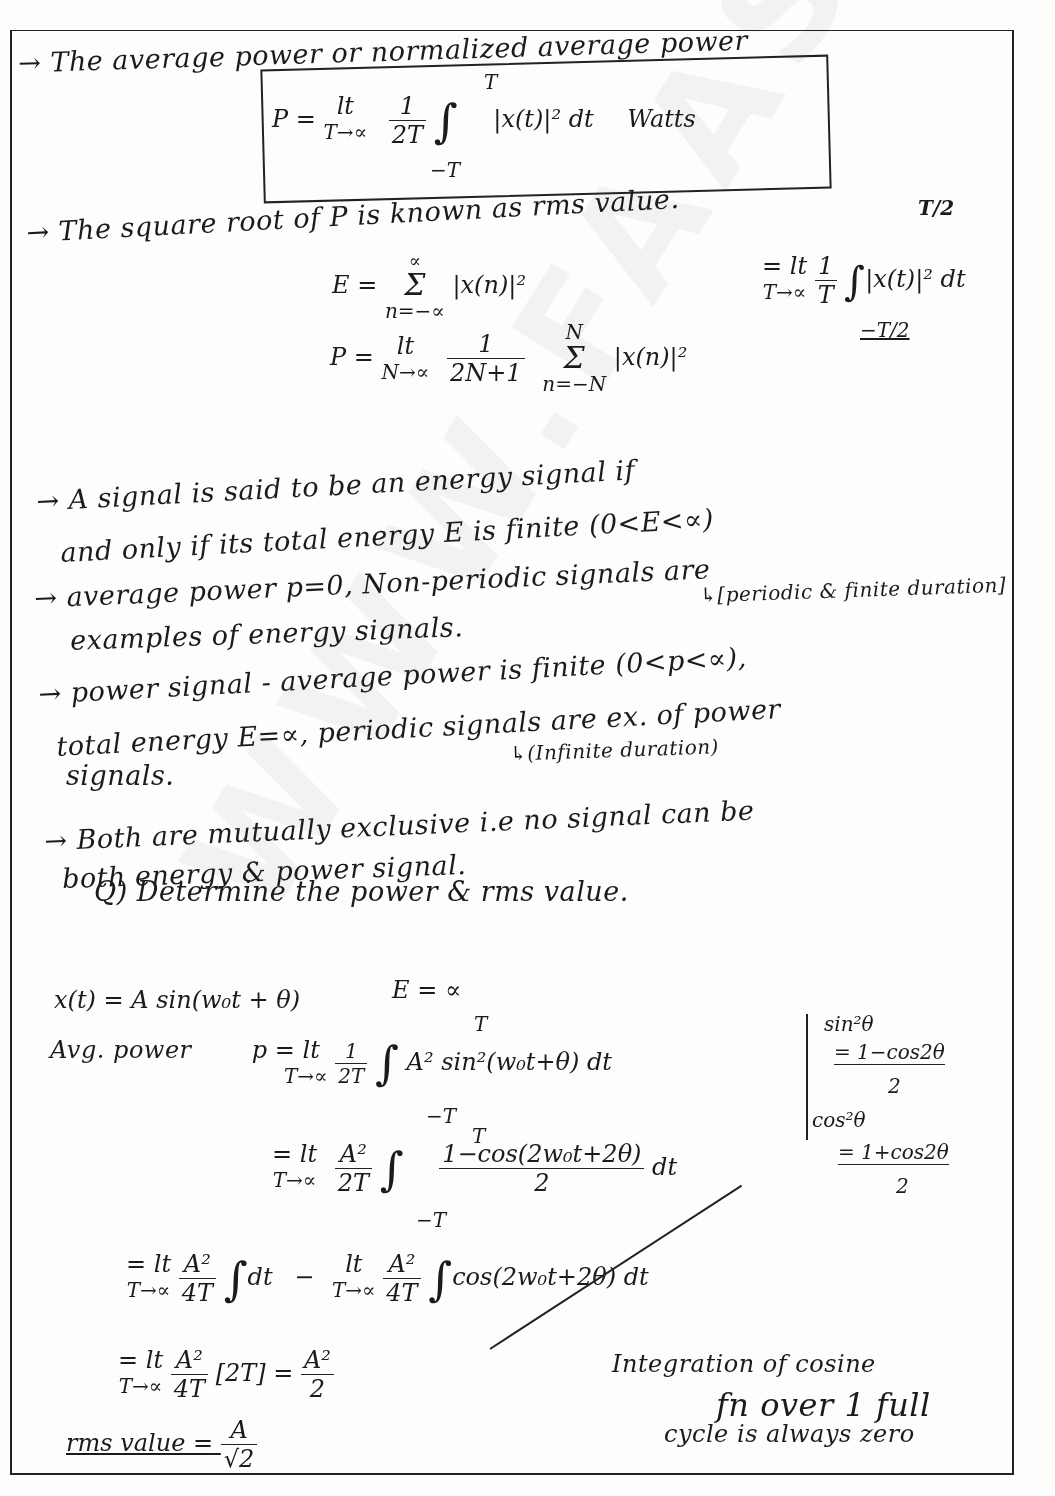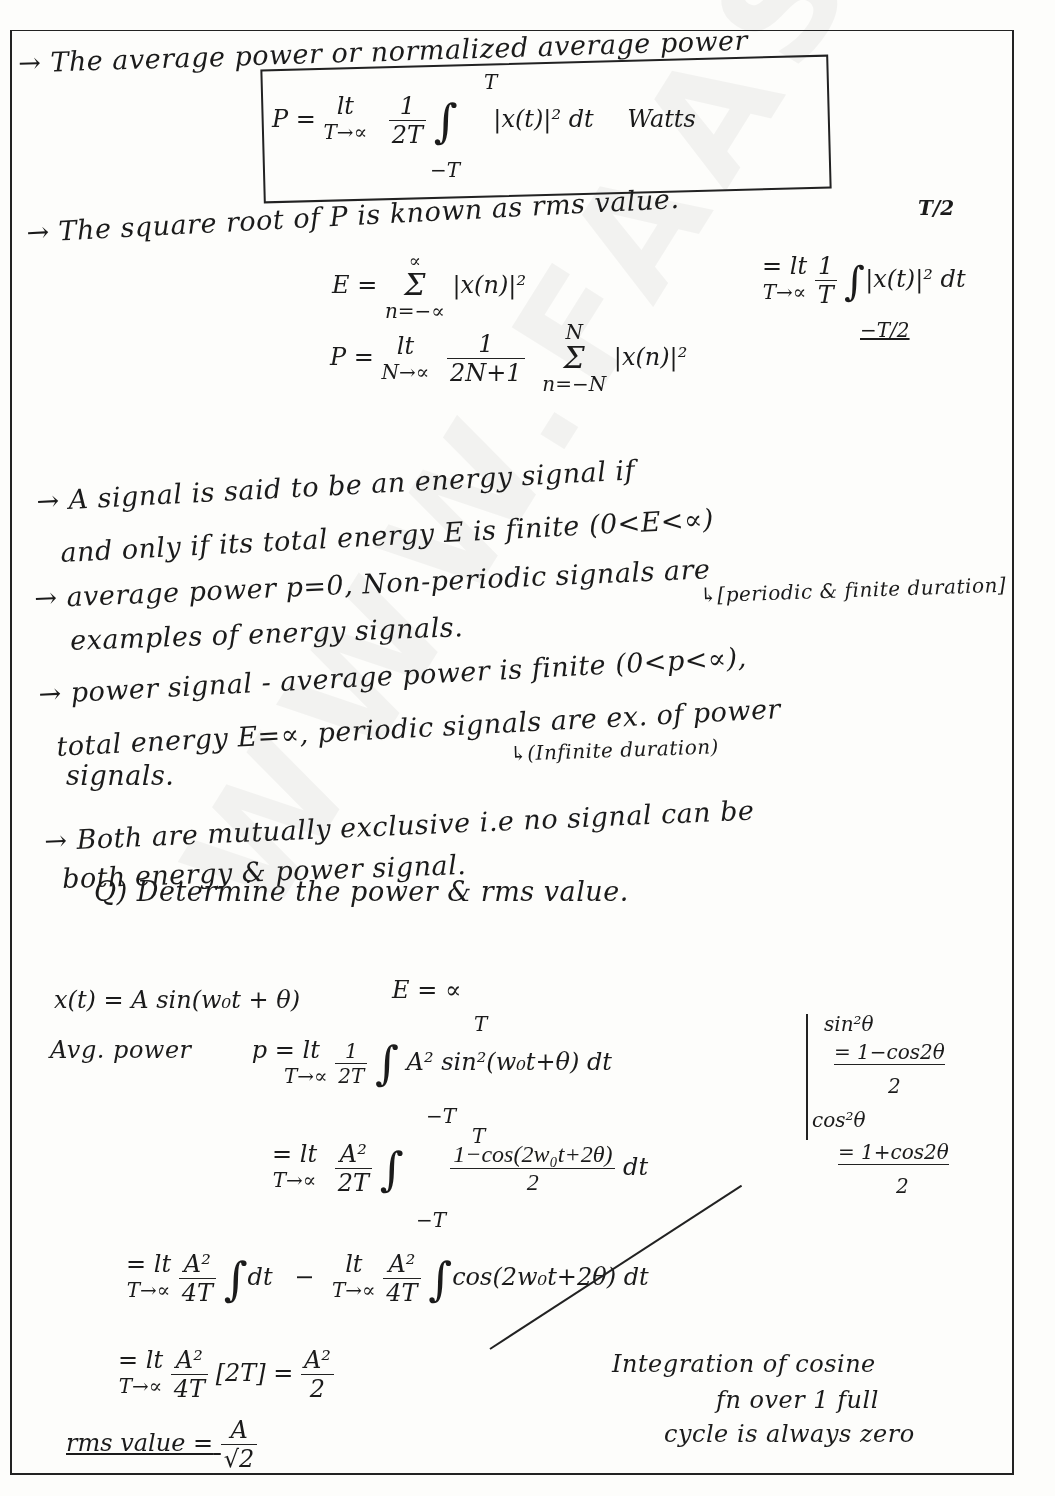--- a/index.html
+++ b/index.html
@@ -116,21 +116,21 @@
 <div class="math sm" style="left:474px;top:1012px;">T</div>
 <div class="math sm" style="left:426px;top:1104px;">−T</div>
 
 <div class="math" style="left:272px;top:1140px;">
   <span style="display:inline-block;text-align:center;vertical-align:top;">
     <span style="display:block">= lt</span>
     <span class="sm" style="display:block">T→∝</span>
   </span>
   <span class="frac" style="margin-left:10px;"><span class="n">A²</span><span class="d">2T</span></span>
   <span style="font-size:46px;vertical-align:middle;">∫</span>
-  <span class="frac" style="margin-left:39px;font-family:Liberation Serif, serif;"><span class="n">1−cos(2w₀t+2θ)</span><span class="d">2</span></span>
+  <span class="frac" style="margin-left:28px;"><span class="n">1−cos(2w₀t+2θ)</span><span class="d">2</span></span>
   <span>dt</span>
 </div>
 <div class="math sm" style="left:472px;top:1124px;">T</div>
 <div class="math sm" style="left:416px;top:1208px;">−T</div>
 
 <div class="vline" style="left:806px;top:1014px;height:126px;"></div>
 <div class="math sm" style="left:824px;top:1012px;">sin²θ</div>
 <div class="math sm" style="left:834px;top:1040px;border-bottom:1.5px solid #222;">= 1−cos2θ</div>
 <div class="math sm" style="left:888px;top:1074px;">2</div>
 <div class="math sm" style="left:812px;top:1108px;">cos²θ</div>
@@ -164,14 +164,14 @@
   <span>=</span>
   <span class="frac"><span class="n">A²</span><span class="d">2</span></span>
 </div>
 
 <div class="math" style="left:66px;top:1416px;text-decoration:underline;">
   <span>rms value =</span>
   <span class="frac"><span class="n">A</span><span class="d">√2</span></span>
 </div>
 
 <div class="hw" style="left:612px;top:1350px;font-size:24px;">Integration of cosine</div>
-<div class="hw" style="left:716px;top:1386px;font-size:24px;">fn over 1 full</div>
+<div class="hw" style="left:716px;top:1386px;font-size:32px;">fn over 1 full</div>
 <div class="hw" style="left:664px;top:1420px;font-size:24px;">cycle is always zero</div>
 
 </body></html>

